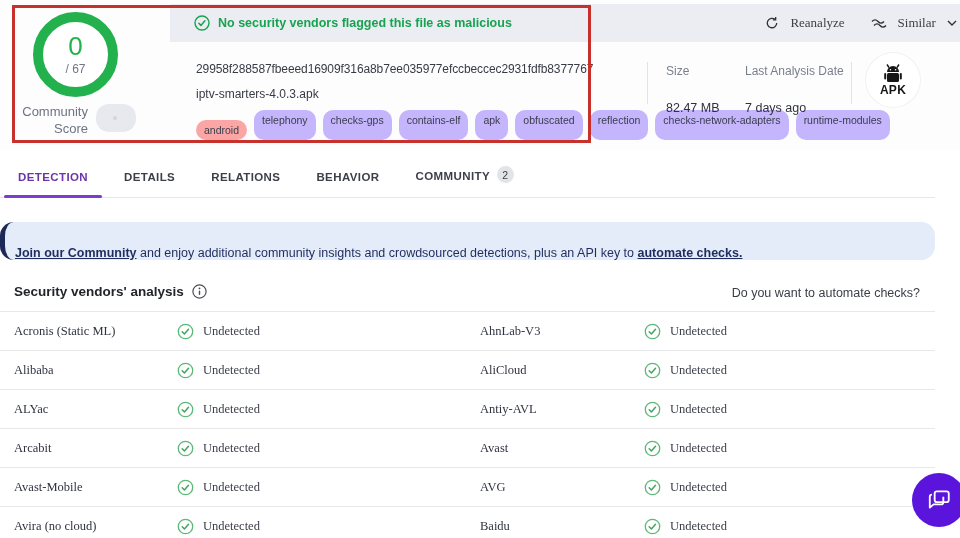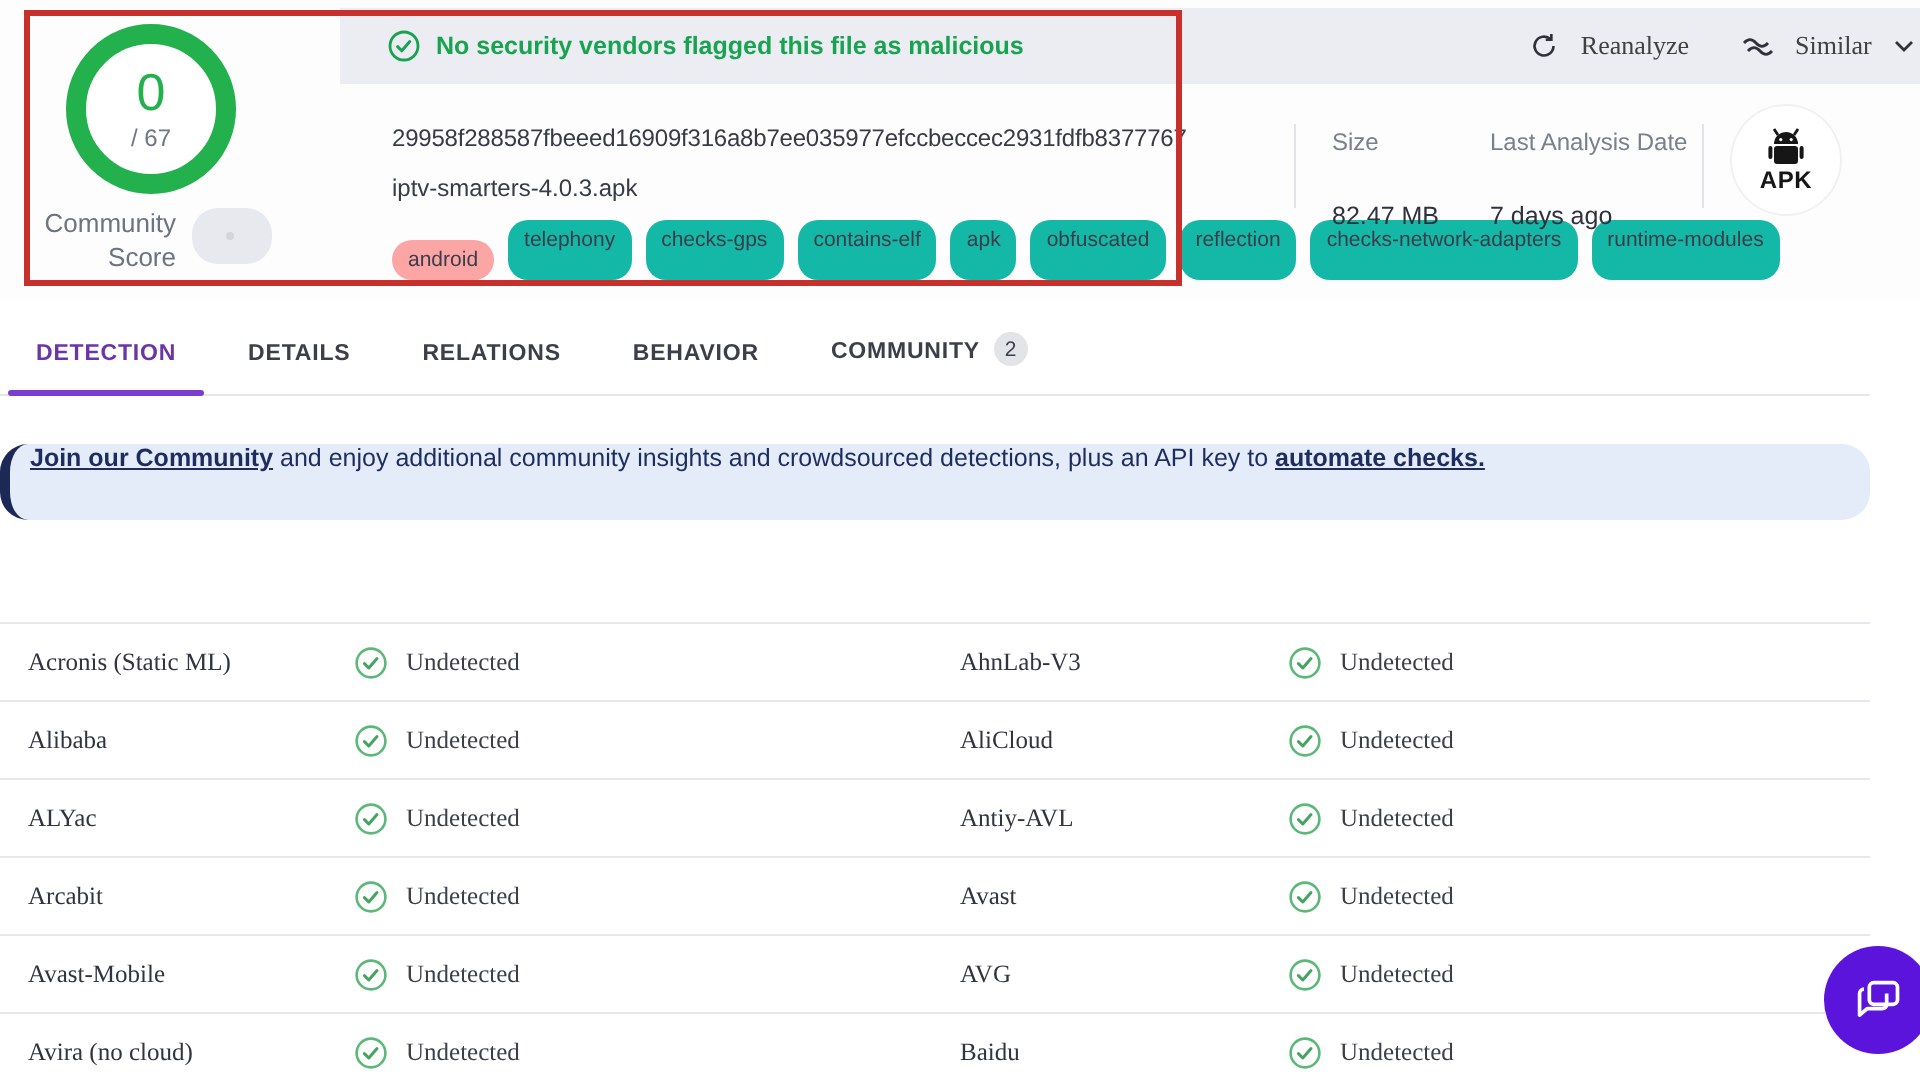--- a/index.html
+++ b/index.html
@@ -48,21 +48,21 @@
   .action-btn {
     display:flex; align-items:center; gap:11px;
     font-size:13px; color:#404040; cursor:pointer; background:none; border:none;
     font-family:Liberation Serif, serif;
   }
 
   .file-hash { position:absolute; left:196px; top:62px; font-size:12px; color:#383b45; letter-spacing:-0.1px; }
   .file-name { position:absolute; left:196px; top:87px; font-size:12px; color:#383b45; }
   .tags-row { position:absolute; left:196px; top:110px; display:flex; gap:7px; }
   .tag {
-    font-size:10.5px; color:#3a3d4c; background:#14b8a6;
+    font-size:10.5px; color:#3a3d4c; background:#c4b5fd;
     padding:4px 8px; border-radius:10px; white-space:nowrap; cursor:pointer;
   }
   .tag.first { background:#fca5a5;margin-top:10px; }
 
   .meta-div { position:absolute; top:62px; width:1px; height:42px; background:#e2e3e8; }
   .meta-block { position:absolute; top:64px; }
   .meta-label { font-size:12px; color:#7a7f8c; }
   .meta-value { font-size:12.5px; color:#2f323b; margin-top:23px; }
 
   .apk-badge {
@@ -95,21 +95,21 @@
   .tab-badge {
     width:17px; height:17px; border-radius:50%; background:#e3e4e8;
     font-size:10.5px; font-weight:normal; color:#3c3f49;
     display:flex; align-items:center; justify-content:center; margin-top:-2px;
   }
 
   
   .community-banner {
     position:absolute; left:0; top:222px; width:935px; height:38px;
     background:#e4ecfa; border-left:5px solid #1c2957;
-    display:flex; align-items:flex-start; padding-left:10px;
+    display:flex; align-items:flex-end; padding-left:10px;
     font-size:12.5px; color:#1e2c5e;border-radius:14px;
   }
   .community-banner a { color:#1e2c5e; font-weight:bold; text-decoration:underline; cursor:pointer; }
   .community-banner .mid { white-space:pre; }
 
   
   .section-head { position:absolute; left:0; top:278px; width:935px; height:33px; }
   .section-title {
     position:absolute; left:14px; top:6px; font-size:13.5px; font-weight:bold; color:#23252c;
     display:flex; align-items:center; gap:8px;
@@ -260,20 +260,33 @@
       <span class="tab-badge">2</span>
     </div>
   </div>
 
   <div class="community-banner">
     <span>
       <a>Join our Community</a><span class="mid"> and enjoy additional community insights and crowdsourced detections, plus an API key to </span><a>automate checks.</a>
     </span>
   </div>
 
+  <div class="section-head">
+    <div class="section-title">
+      <span>Security vendors' analysis</span>
+      <span>
+        <svg width="15" height="15" viewBox="0 0 15 15">
+          <circle cx="7.5" cy="7.5" r="6.6" fill="none" stroke="#4b4e58" stroke-width="1.2"></circle>
+          <circle cx="7.5" cy="4.4" r="0.9" fill="#4b4e58"></circle>
+          <rect x="6.8" y="6.4" width="1.4" height="4.6" rx="0.7" fill="#4b4e58"></rect>
+        </svg>
+      </span>
+    </div>
+    <div class="automate-link">Do you want to automate checks?</div>
+  </div>
 
   <div class="vendor-table">
 
     <div class="v-row">
       <div class="v-cell v-name1">Acronis (Static ML)</div>
       <div class="v-cell v-stat1">
         <span>
             <svg width="17" height="17" viewBox="0 0 17 17">
               <circle cx="8.5" cy="8.5" r="7.2" fill="none" stroke="#5cb878" stroke-width="1.3"></circle>
               <path d="M5.2 8.8l2.2 2.2 4.1-4.7" fill="none" stroke="#43a55f" stroke-width="1.5" stroke-linecap="round" stroke-linejoin="round"></path>

